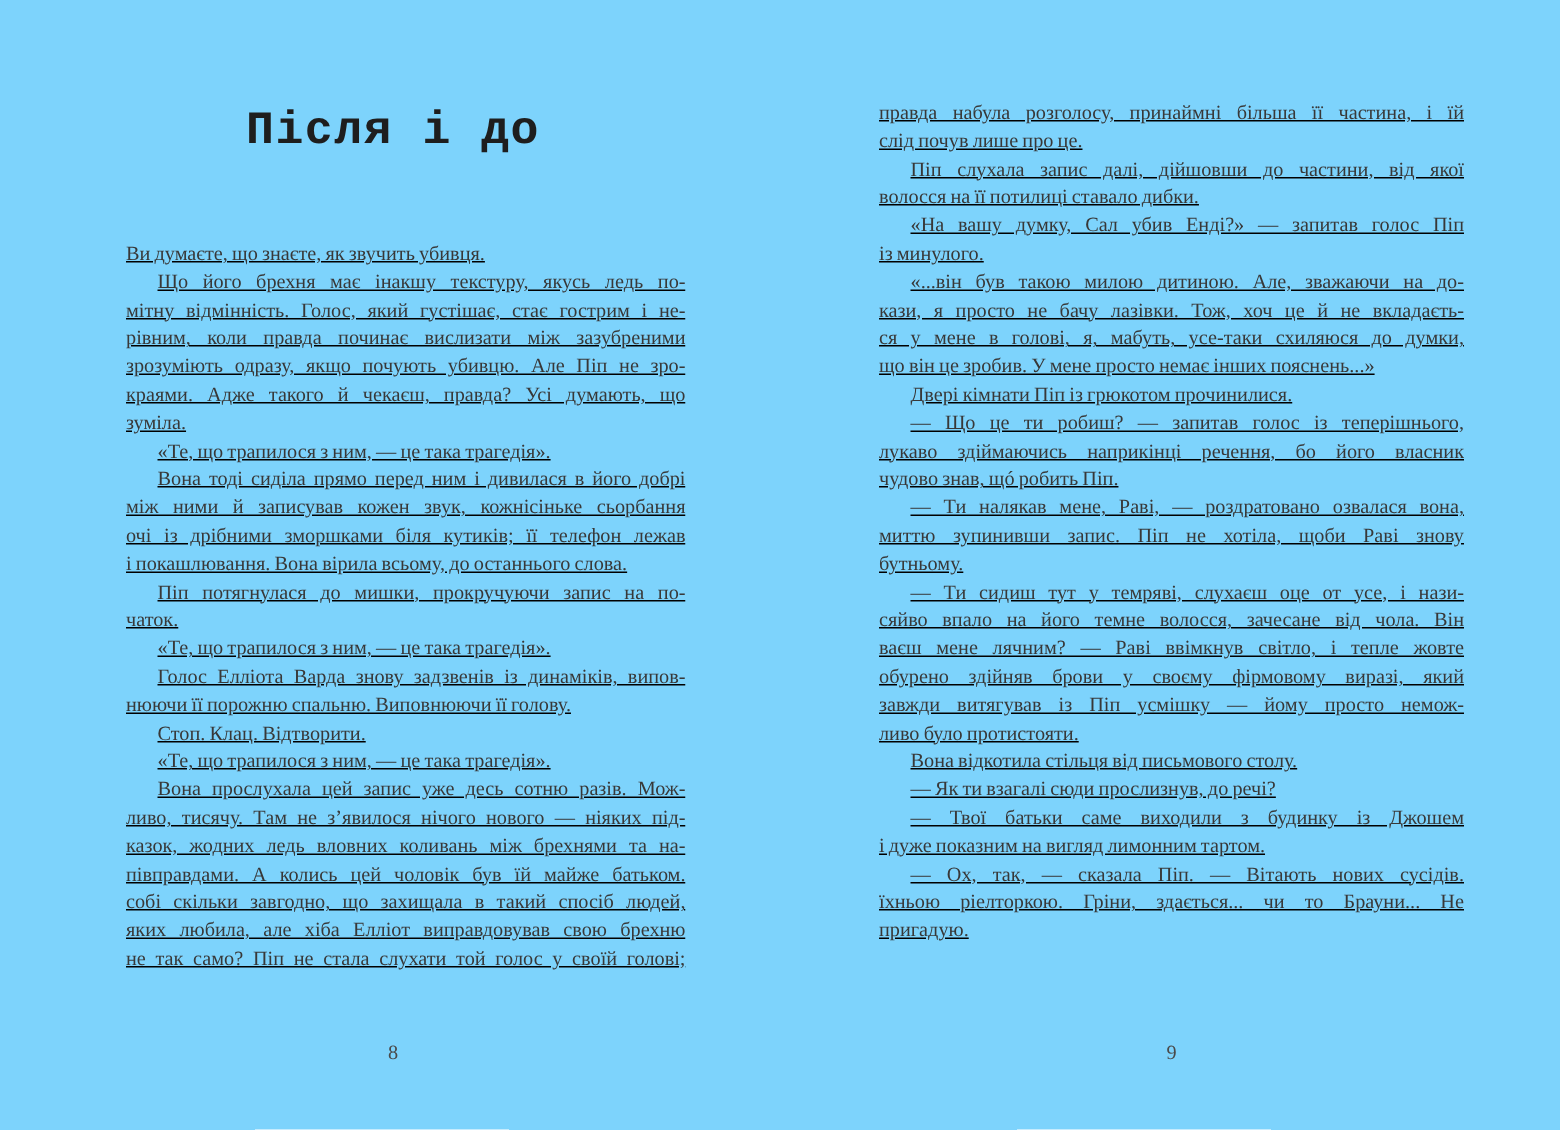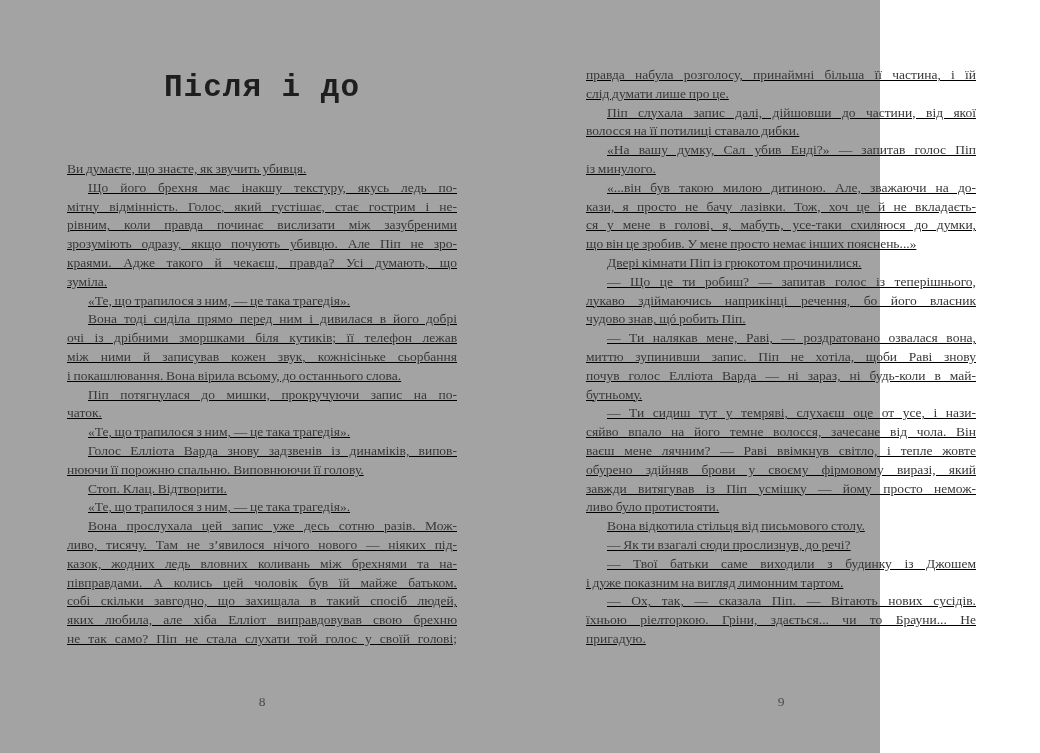--- a/index.html
+++ b/index.html
@@ -6,23 +6,23 @@
     margin: 0;
     padding: 0;
     width: 1040px;
     height: 753px;
     background: #ffffff;
     overflow: hidden;
     font-family: "Liberation Serif", serif;
   }
   .spread {
     position: relative;
-    width: 880px;
+    width: 1040px;
     height: 753px;
-    background: #a3a3a3;
+    background: #7dd3fc;
   }
   .page {
     position: absolute;
     top: 0;
     width: 390px;
     height: 753px;
   }
   .page-left  { left: 67px; }
   .page-right { left: 586px; }
 
@@ -40,21 +40,21 @@
     letter-spacing: 1px;
     color: #1e1e1e;
   }
 
   .body-text {
     position: absolute;
     left: 0;
     right: 0;
     text-decoration: underline;
   }
-  .body-text-left  { top: 160px; }
+  .body-text-left  { top: 160px; margin-left: 17px; }
   .body-text-right { top: 66px; }
 
   .line {
     font-size: 13.5px;
     line-height: 18.8px;
     height: 18.8px;
     overflow: hidden;
     color: #383838;
     text-align: justify;
     text-align-last: justify;
@@ -90,22 +90,22 @@
     <div class="body-text body-text-left">
         <div class="line last">Ви думаєте, що знаєте, як звучить убивця.</div>
         <div class="line indent">Що його брехня має інакшу текстуру, якусь ледь по-</div>
         <div class="line">мітну відмінність. Голос, який густішає, стає гострим і не-</div>
         <div class="line">рівним, коли правда починає вислизати між зазубреними</div>
         <div class="line">зрозуміють одразу, якщо почують убивцю. Але Піп не зро-</div>
         <div class="line">краями. Адже такого й чекаєш, правда? Усі думають, що</div>
         <div class="line last">зуміла.</div>
         <div class="line indent last">«Те, що трапилося з ним, — це така трагедія».</div>
         <div class="line indent">Вона тоді сиділа прямо перед ним і дивилася в його добрі</div>
+        <div class="line">між ними й записував кожен звук, кожнісіньке сьорбання</div>
         <div class="line">очі із дрібними зморшками біля кутиків; її телефон лежав</div>
-        <div class="line">між ними й записував кожен звук, кожнісіньке сьорбання</div>
         <div class="line last">і покашлювання. Вона вірила всьому, до останнього слова.</div>
         <div class="line indent">Піп потягнулася до мишки, прокручуючи запис на по-</div>
         <div class="line last">чаток.</div>
         <div class="line indent last">«Те, що трапилося з ним, — це така трагедія».</div>
         <div class="line indent">Голос Елліота Варда знову задзвенів із динаміків, випов-</div>
         <div class="line last">нюючи її порожню спальню. Виповнюючи її голову.</div>
         <div class="line indent last">Стоп. Клац. Відтворити.</div>
         <div class="line indent last">«Те, що трапилося з ним, — це така трагедія».</div>
         <div class="line indent">Вона прослухала цей запис уже десь сотню разів. Мож-</div>
         <div class="line">ливо, тисячу. Там не з’явилося нічого нового — ніяких під-</div>
@@ -114,36 +114,35 @@
         <div class="line">собі скільки завгодно, що захищала в такий спосіб людей,</div>
         <div class="line">яких любила, але хіба Елліот виправдовував свою брехню</div>
         <div class="line">не так само? Піп не стала слухати той голос у своїй голові;</div>
       </div>
     <div class="page-number">8</div>
   </section>
 
   <section class="page page-right">
     <div class="body-text body-text-right">
         <div class="line">правда набула розголосу, принаймні більша її частина, і їй</div>
-        <div class="line last">слід думати лише про це.</div>
+        <div class="line last">слід почув лише про це.</div>
         <div class="line indent">Піп слухала запис далі, дійшовши до частини, від якої</div>
         <div class="line last">волосся на її потилиці ставало дибки.</div>
         <div class="line indent">«На вашу думку, Сал убив Енді?» — запитав голос Піп</div>
         <div class="line last">із минулого.</div>
         <div class="line indent">«...він був такою милою дитиною. Але, зважаючи на до-</div>
         <div class="line">кази, я просто не бачу лазівки. Тож, хоч це й не вкладаєть-</div>
         <div class="line">ся у мене в голові, я, мабуть, усе-таки схиляюся до думки,</div>
         <div class="line last">що він це зробив. У мене просто немає інших пояснень...»</div>
         <div class="line indent last">Двері кімнати Піп із грюкотом прочинилися.</div>
         <div class="line indent">— Що це ти робиш? — запитав голос із теперішнього,</div>
         <div class="line">лукаво здіймаючись наприкінці речення, бо його власник</div>
         <div class="line last">чудово знав, щó робить Піп.</div>
         <div class="line indent">— Ти налякав мене, Раві, — роздратовано озвалася вона,</div>
         <div class="line">миттю зупинивши запис. Піп не хотіла, щоби Раві знову</div>
-        <div class="line">почув голос Елліота Варда — ні зараз, ні будь-коли в май-</div>
         <div class="line last">бутньому.</div>
         <div class="line indent">— Ти сидиш тут у темряві, слухаєш оце от усе, і нази-</div>
         <div class="line">сяйво впало на його темне волосся, зачесане від чола. Він</div>
         <div class="line">ваєш мене лячним? — Раві ввімкнув світло, і тепле жовте</div>
         <div class="line">обурено здійняв брови у своєму фірмовому виразі, який</div>
         <div class="line">завжди витягував із Піп усмішку — йому просто немож-</div>
         <div class="line last">ливо було протистояти.</div>
         <div class="line indent last">Вона відкотила стільця від письмового столу.</div>
         <div class="line indent last">— Як ти взагалі сюди прослизнув, до речі?</div>
         <div class="line indent">— Твої батьки саме виходили з будинку із Джошем</div>

